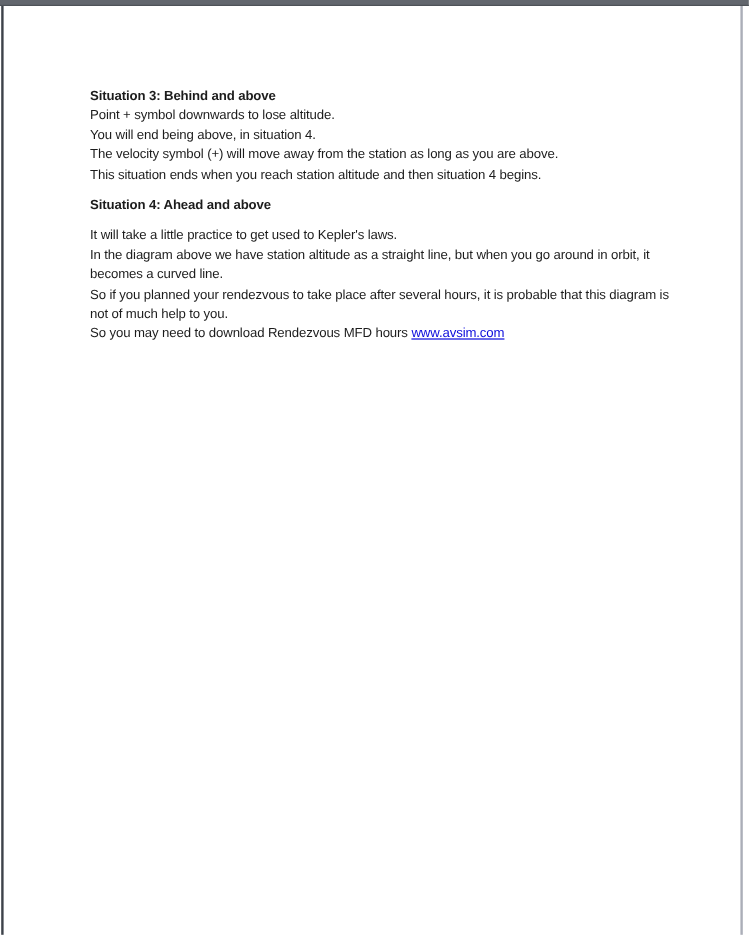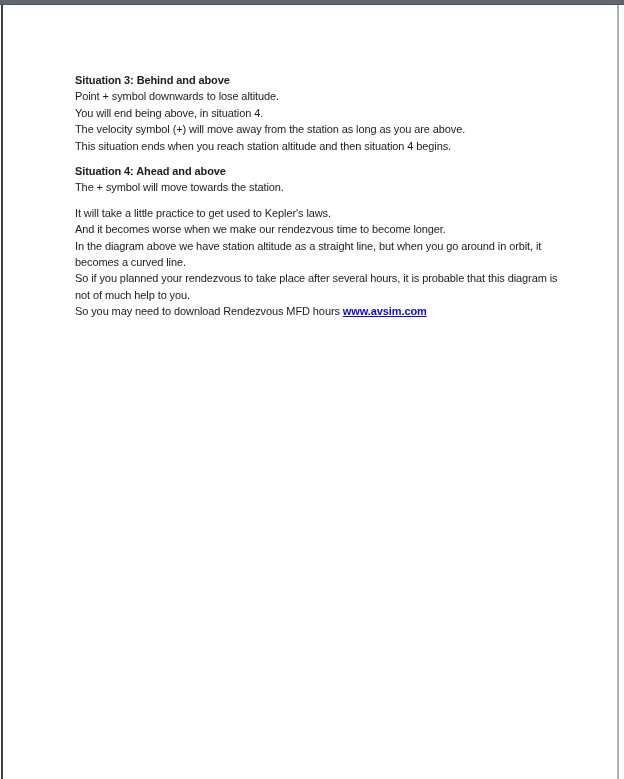--- a/index.html
+++ b/index.html
@@ -51,21 +51,21 @@
   }
   .heading {
     font-weight: 700;
   }
   .bold {
     font-weight: 400;
     text-align: right;
   }
   a.doc-link {
     color: var(--link, #0b0bdc);
-    font-weight: 700;
+    font-weight: 400;
     text-decoration: underline;
     cursor: pointer;
   }
 </style>
 </head>
 <body style="--text: #1c1c1c; --link: #0b0bdc; --page-bg: #ffffff; --top-bar: #62666d; --top-bar-edge: #4e5258; --left-border: #3d424a; --right-border: #abaeb8;">
 
 <div class="top-bar"></div>
 <div class="left-border"></div>
 <div class="right-border"></div>
@@ -73,24 +73,22 @@
 <div class="content" id="content">
     <div class="para">
       <div class="line heading">Situation 3: Behind and above</div>
       <div class="line">Point + symbol downwards to lose altitude.</div>
       <div class="line">You will end being above, in situation 4.</div>
       <div class="line">The velocity symbol (+) will move away from the station as long as you are above.</div>
       <div class="line">This situation ends when you reach station altitude and then situation 4 begins.</div>
     </div>
     <div class="para">
       <div class="line heading">Situation 4: Ahead and above</div>
-      <div class="line">The + symbol will move towards the station.</div>
     </div>
     <div class="para">
       <div class="line">It will take a little practice to get used to Kepler's laws.</div>
-      <div class="line">And it becomes worse when we make our rendezvous time to become longer.</div>
       <div class="line">In the diagram above we have station altitude as a straight line, but when you go around in orbit, it</div>
       <div class="line">becomes a curved line.</div>
       <div class="line">So if you planned your rendezvous to take place after several hours, it is probable that this diagram is</div>
       <div class="line">not of much help to you.</div>
       <div class="line"><span class="">So you may need to download </span><span class="bold">Rendezvous MFD</span><span class=""> hours </span><a class="doc-link" href="#">www.avsim.com</a></div>
     </div>
   </div>
 
 </body></html>

